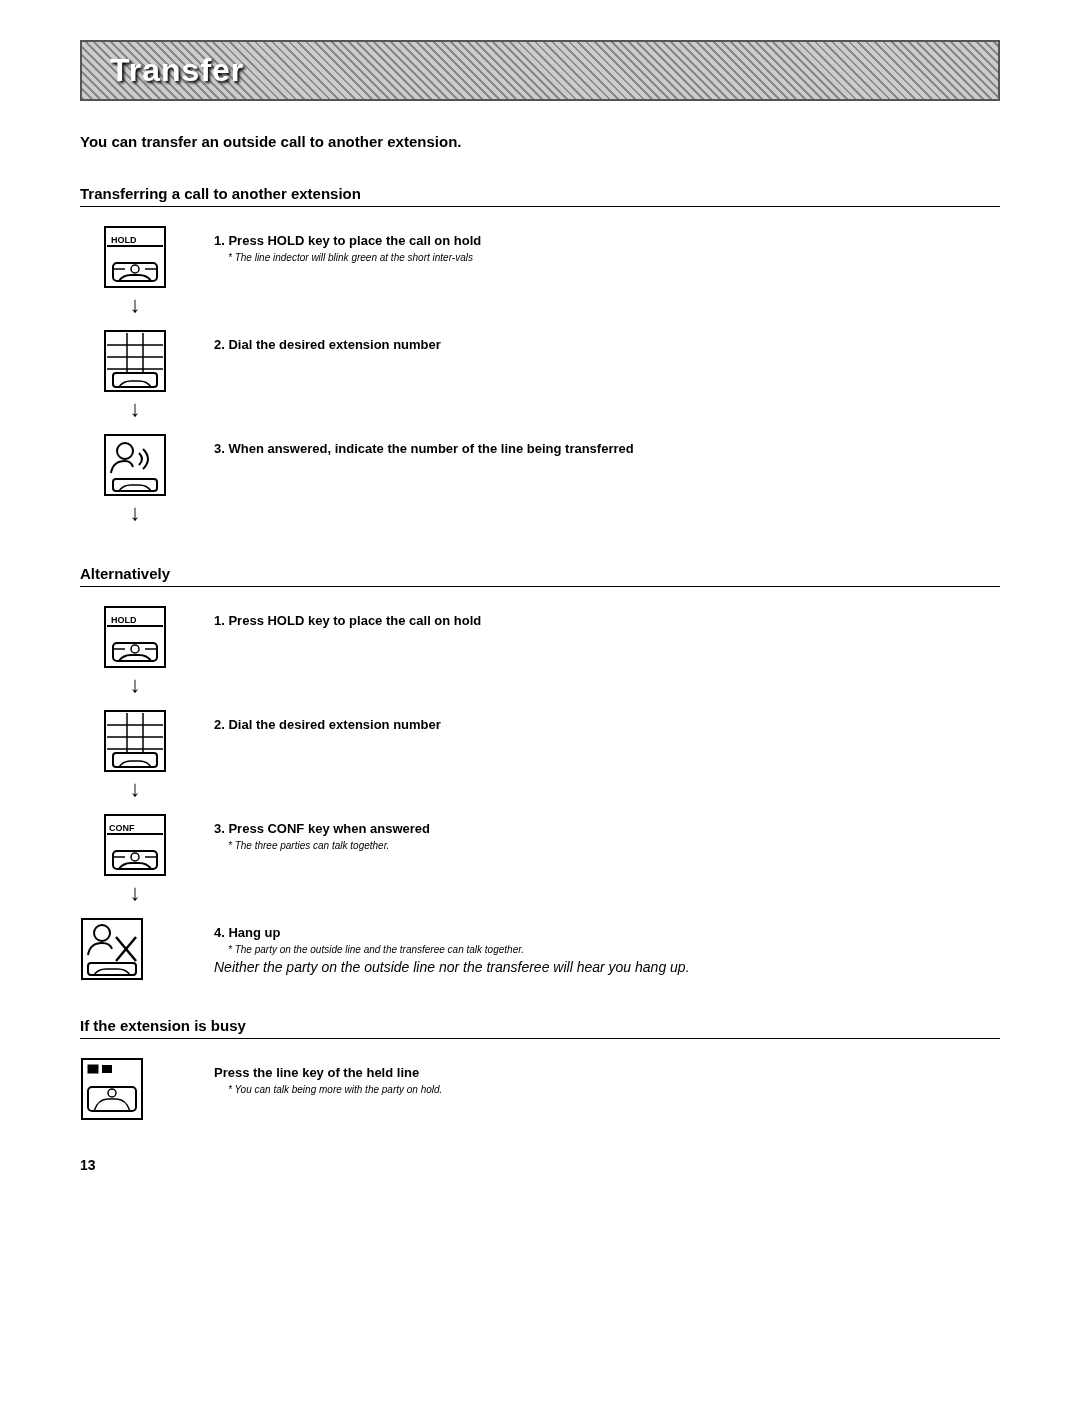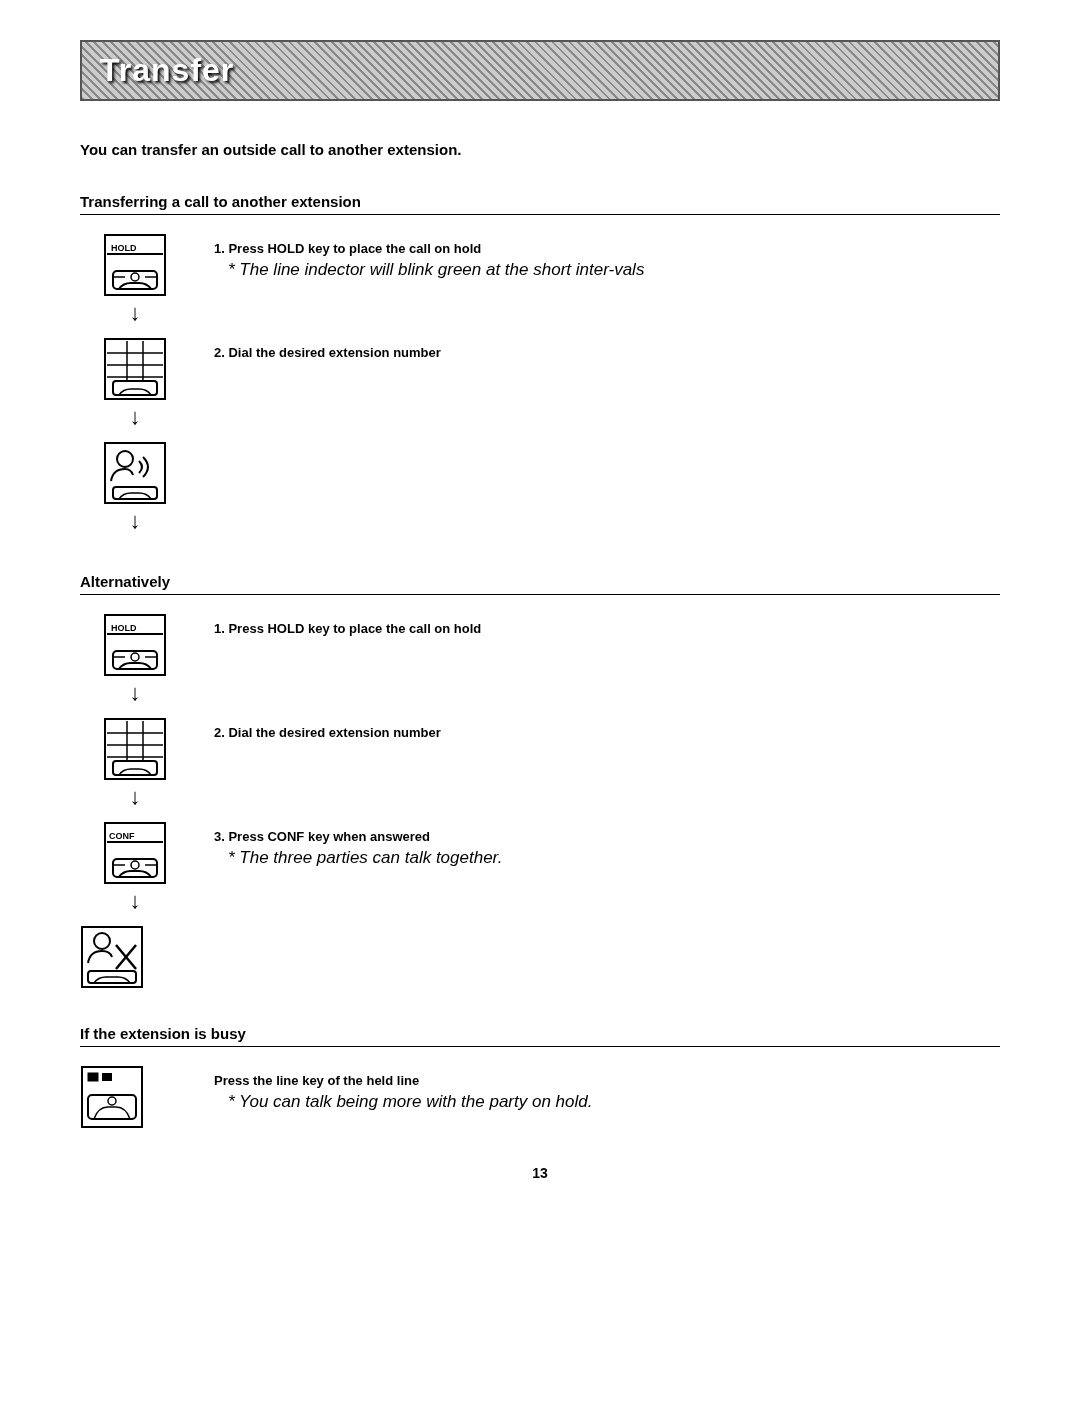--- a/index.html
+++ b/index.html
@@ -15,22 +15,22 @@
 
     
     .title-bar {
       background: repeating-linear-gradient(
         45deg,
         #888 0px,
         #888 2px,
         #ccc 2px,
         #ccc 6px
       );
-      padding: 10px 18px;
-      margin-bottom: 40px;
+      padding: 10px 28px;
+      margin-bottom: 32px;
       border: 2px solid #555;
     }
     .title-bar h1 {
       font-size: 32px;
       font-weight: bold;
       color: #fff;
       text-shadow: 2px 2px 3px #000;
       font-family: Arial, Helvetica, sans-serif;
       letter-spacing: 1px;
     }
@@ -71,41 +71,40 @@
       padding-top: 8px;
     }
 
     .step-text-col p {
       font-size: 13px;
       font-weight: bold;
       margin-bottom: 4px;
     }
 
     .step-text-col .italic-note {
-      font-size: 17px;
+      font-size: 10px;
       font-style: italic;
       font-weight: normal;
       margin-left: 14px;
       margin-bottom: 4px;
     }
 
     .step-text-col .italic-plain {
       font-size: 14px;
       font-style: italic;
       font-weight: normal;
       margin-bottom: 4px;
     }
 
     
     .section {
       margin-bottom: 36px;
     }
 
     .page-number {
-      text-align: center;
       font-size: 14px;
       margin-top: 30px;
       font-weight: bold;
     }
 
     
     .icon-svg {
       width: 64px;
       height: 64px;
     }
@@ -192,20 +191,23 @@
           <path d="M8 40 Q10 28 22 28 Q28 28 30 34" fill="none" stroke="black" stroke-width="2"></path>
 
           <path d="M36 20 Q42 26 36 32" fill="none" stroke="black" stroke-width="2"></path>
           <path d="M40 16 Q50 26 40 36" fill="none" stroke="black" stroke-width="2"></path>
 
           <rect x="10" y="46" width="44" height="12" rx="3" fill="none" stroke="black" stroke-width="2"></rect>
           <path d="M16 58 Q20 52 28 52 L36 52 Q44 52 48 58" fill="none" stroke="black" stroke-width="1.5"></path>
         </svg>
         <div class="down-arrow">↓</div>
       </div>
+    </div>
+    <div class="step-text-col">
+      <p>3. When answered, indicate the number of the line being transferred</p>
     </div>
   </div>
 
 </div>
 
 <div class="section">
   <div class="section-heading">Alternatively</div>
 
   <div class="step-row">
     <div class="step-icon-col">
@@ -279,20 +281,25 @@
         <circle cx="22" cy="16" r="8" fill="none" stroke="black" stroke-width="2"></circle>
         <path d="M8 38 Q10 26 22 26 Q30 26 32 32" fill="none" stroke="black" stroke-width="2"></path>
 
         <line x1="36" y1="20" x2="56" y2="44" stroke="black" stroke-width="2.5"></line>
         <line x1="56" y1="20" x2="36" y2="44" stroke="black" stroke-width="2.5"></line>
 
         <rect x="8" y="46" width="48" height="12" rx="3" fill="none" stroke="black" stroke-width="2"></rect>
         <path d="M14 58 Q18 52 26 52 L38 52 Q46 52 50 58" fill="none" stroke="black" stroke-width="1.5"></path>
       </svg>
     </div>
+    <div class="step-text-col">
+      <p>4. Hang up</p>
+      <p class="italic-note">* The party on the outside line and the transferee can talk together.</p>
+      <p class="italic-plain">Neither the party on the outside line nor the transferee will hear you hang up.</p>
+    </div>
   </div>
 </div>
 
 <div class="section">
   <div class="section-heading">If  the  extension  is  busy</div>
 
   <div class="step-row">
     <div class="step-icon-col">
       <svg class="icon-svg" viewBox="0 0 64 64" xmlns="http://www.w3.org/2000/svg">
         <rect x="2" y="2" width="60" height="60" fill="white" stroke="black" stroke-width="2"></rect>

